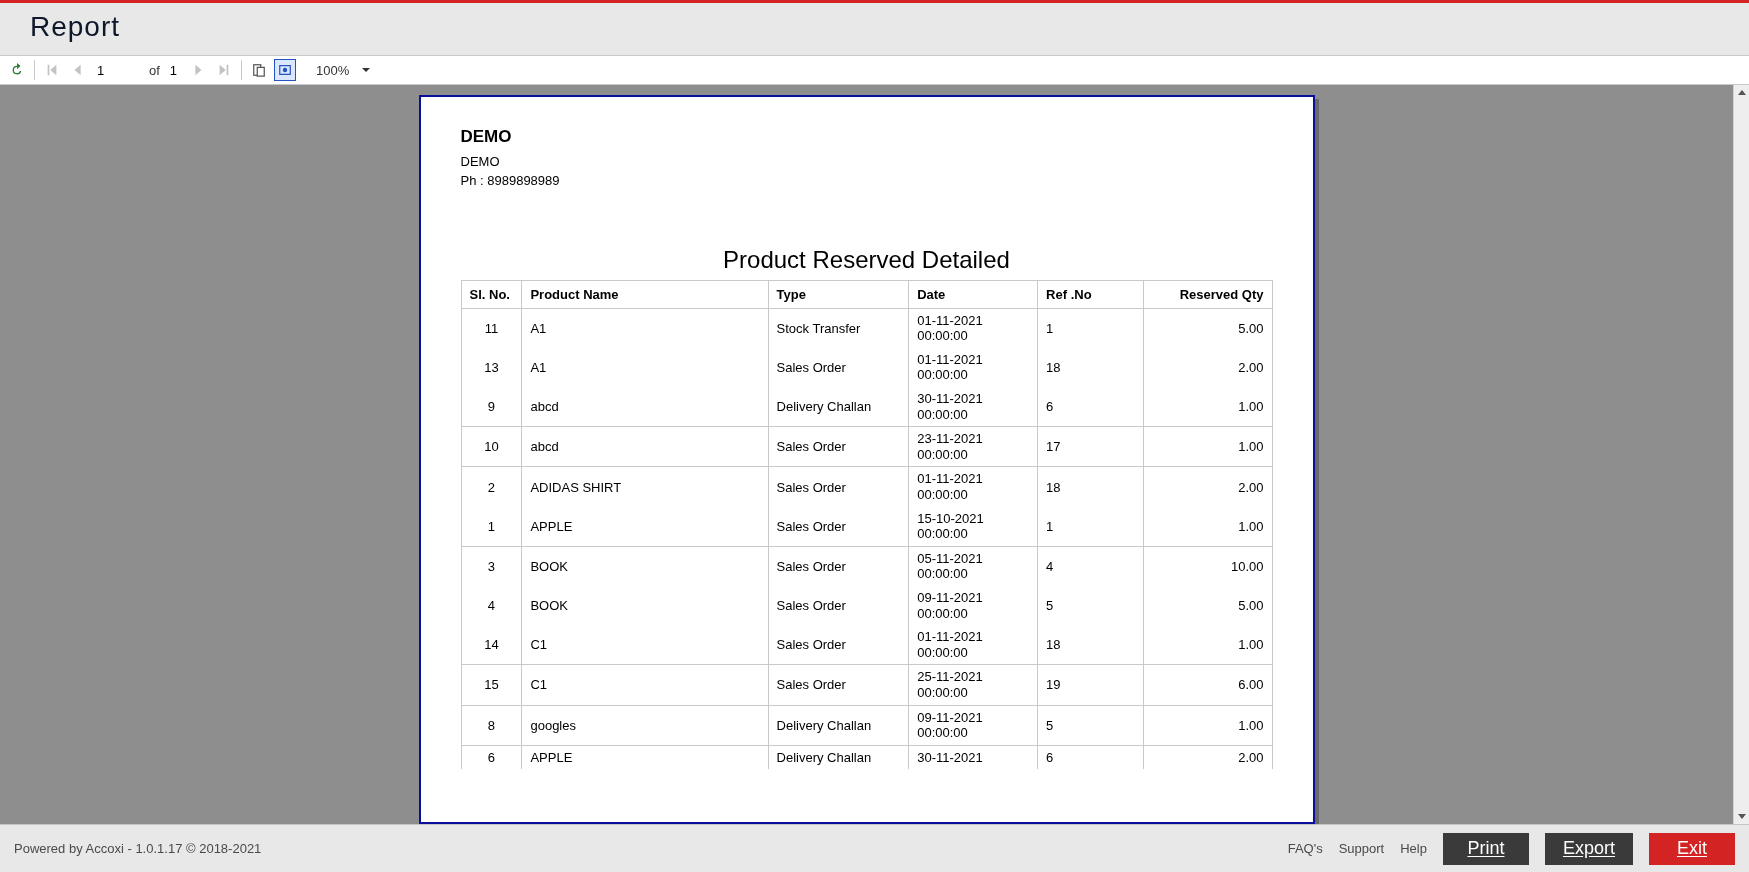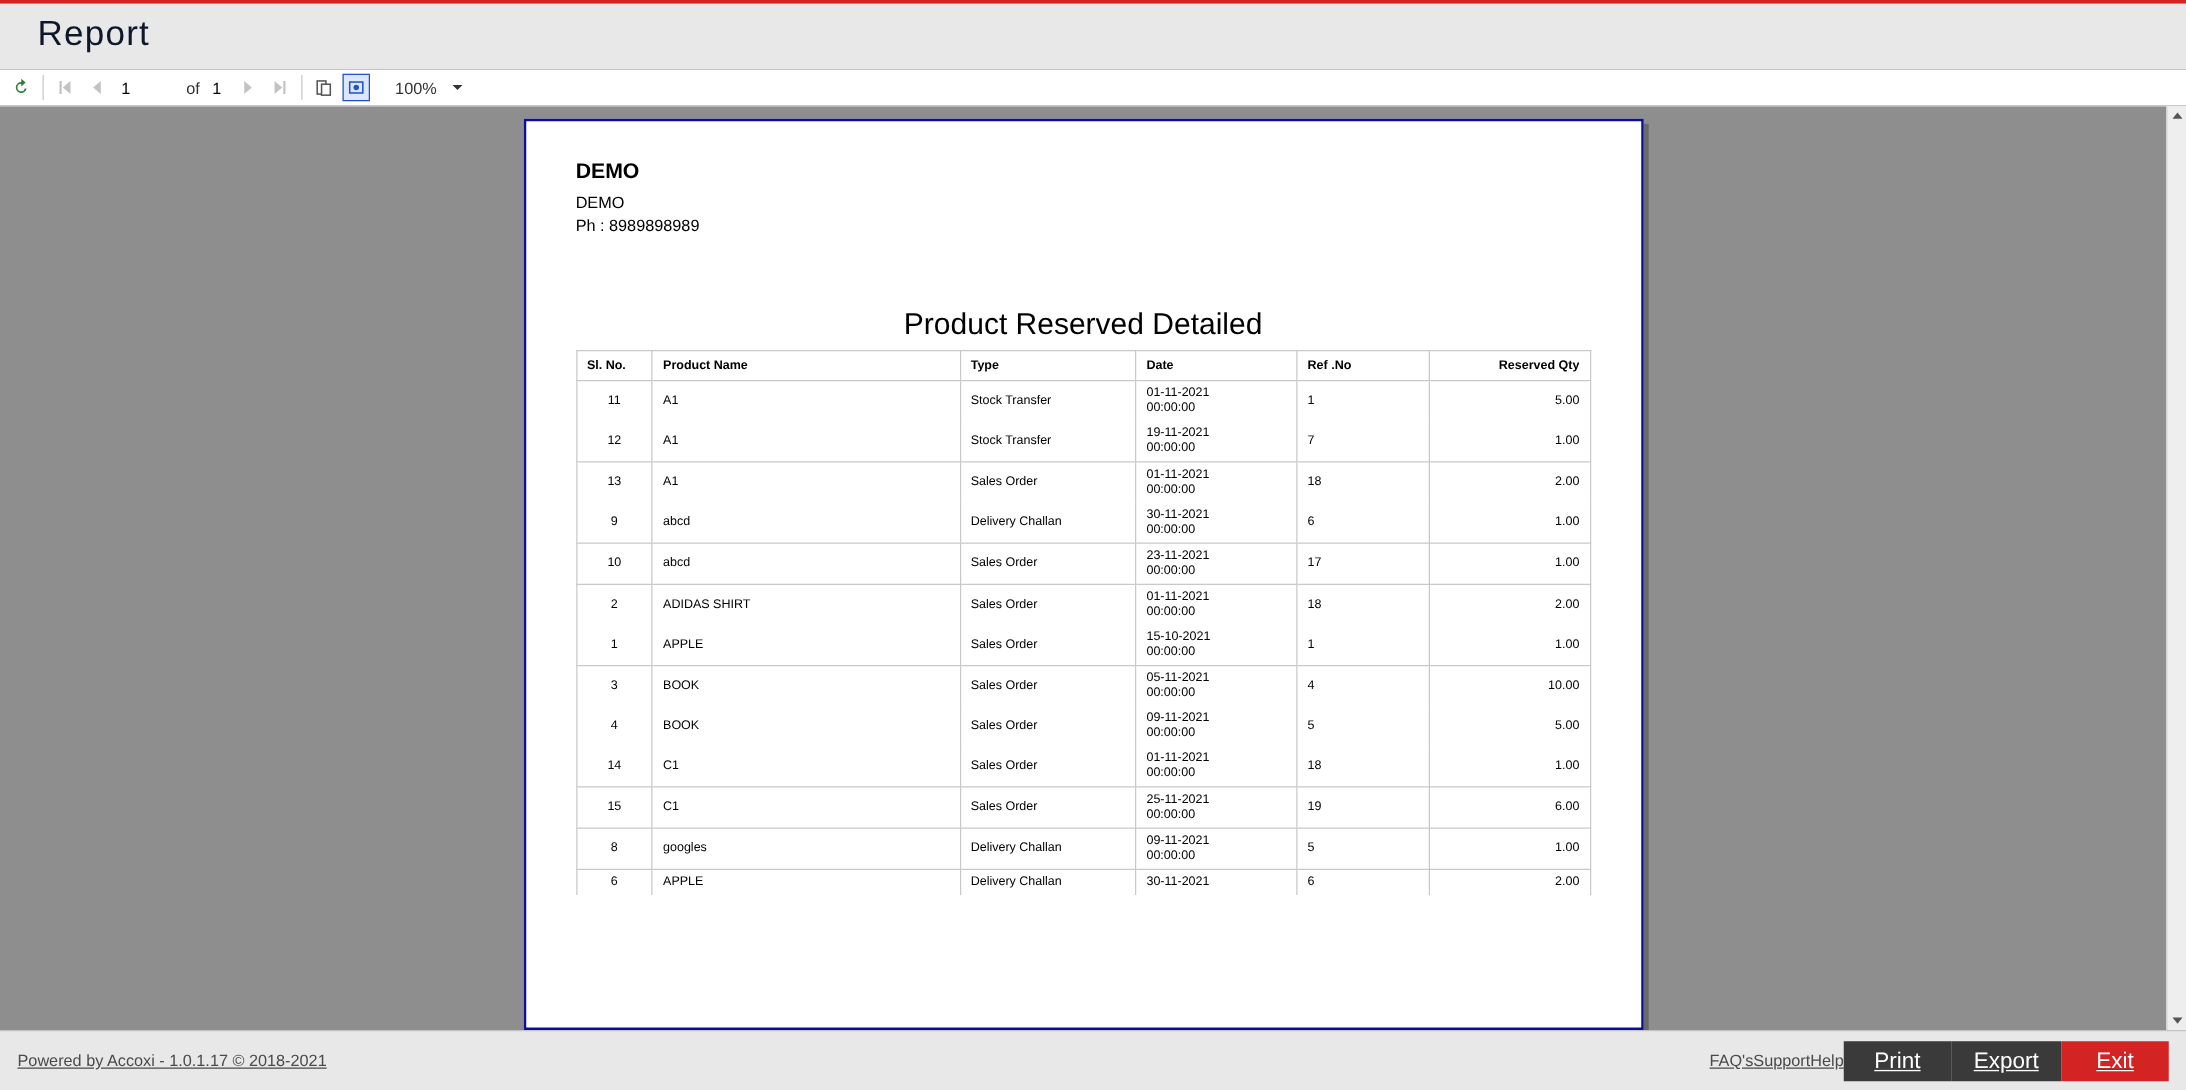--- a/index.html
+++ b/index.html
@@ -54,41 +54,41 @@
     background: #ffffff;
     border: 2px solid #0a0f9a;
     box-shadow: 4px 4px 0 rgba(0,0,0,0.25);
     padding: 30px 40px 10px 40px;
     color: #000;
   }
   .page .co-name { font-size: 17px; font-weight: 700; margin-bottom: 6px; }
   .page .co-line { font-size: 13px; line-height: 1.45; }
   .report-title { text-align: center; font-size: 24px; margin-top: 55px; margin-bottom: 6px; }
 
-  table.report { width: 100%; border-collapse: collapse; font-size: 10px; }
+  table.report { width: 100%; border-collapse: collapse; font-size: 13px; }
   table.report th { text-align: left; font-weight: 700; padding: 6px 8px; border: 1px solid #c9c9c9; }
   table.report th:first-child { width: 52px; }
   table.report th.qty { text-align: right; width: 110px; }
   table.report td { padding: 4px 8px; border-left: 1px solid #c9c9c9; border-right: 1px solid #c9c9c9; vertical-align: middle; }
   table.report td.slno { text-align: center; }
   table.report td.qty { text-align: right; }
   table.report td.date { white-space: pre-line; line-height: 1.2; }
   table.report tr.bordered td { border-bottom: 1px solid #c9c9c9; }
 
   
   .footer {
     background: #e8e8e8;
     border-top: 1px solid #c4c4c4;
     height: 48px;
     display: flex;
     align-items: center;
     padding: 1px 14px;
     font-size: 13px;
     color: #4a4a4a;
-    text-decoration: underline;
+    gap: 16px;
   }
   .footer .spacer { flex: 1; }
   .footer .flink { cursor: pointer; }
   .footer .btn {
     min-width: 86px; height: 32px; display: inline-flex; align-items: center; justify-content: center;
     color: #fff; background: #3a3a3a; cursor: pointer; padding: 0 18px; font-size: 18px;
   }
   .footer .btn.red { background: #d32323; }
   .footer .btn span { text-decoration: underline; text-underline-offset: 2px; }
 </style>
@@ -174,29 +174,20 @@
         </thead>
         <tbody id="report-body">
             <tr>
               <td class="slno">11</td>
               <td>A1</td>
               <td>Stock Transfer</td>
               <td class="date">01-11-2021
 00:00:00</td>
               <td>1</td>
               <td class="qty">5.00</td>
-            </tr>
-            <tr class="bordered">
-              <td class="slno">12</td>
-              <td>A1</td>
-              <td>Stock Transfer</td>
-              <td class="date">19-11-2021
-00:00:00</td>
-              <td>7</td>
-              <td class="qty">1.00</td>
             </tr>
             <tr>
               <td class="slno">13</td>
               <td>A1</td>
               <td>Sales Order</td>
               <td class="date">01-11-2021
 00:00:00</td>
               <td>18</td>
               <td class="qty">2.00</td>
             </tr>

